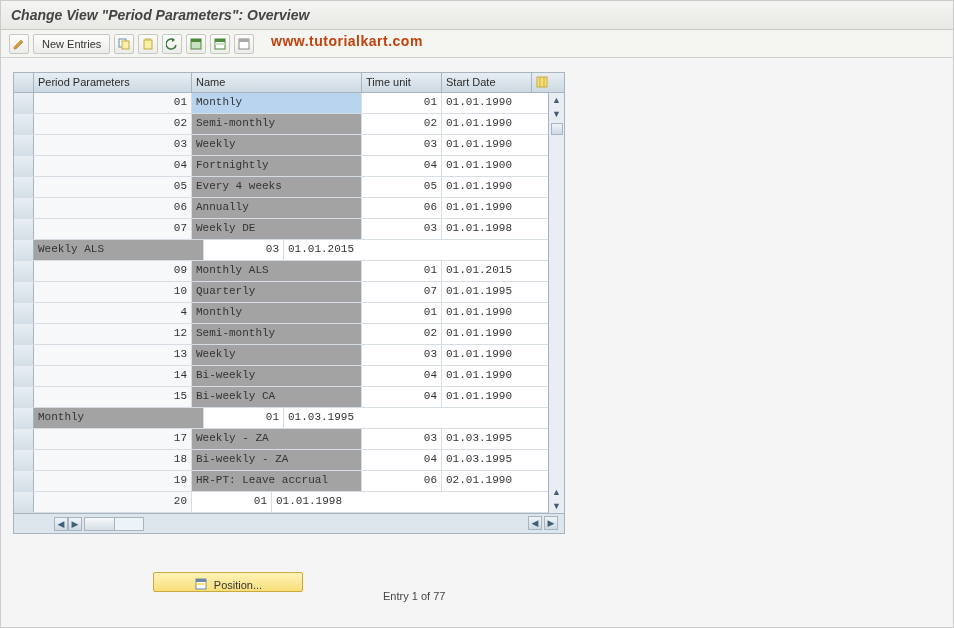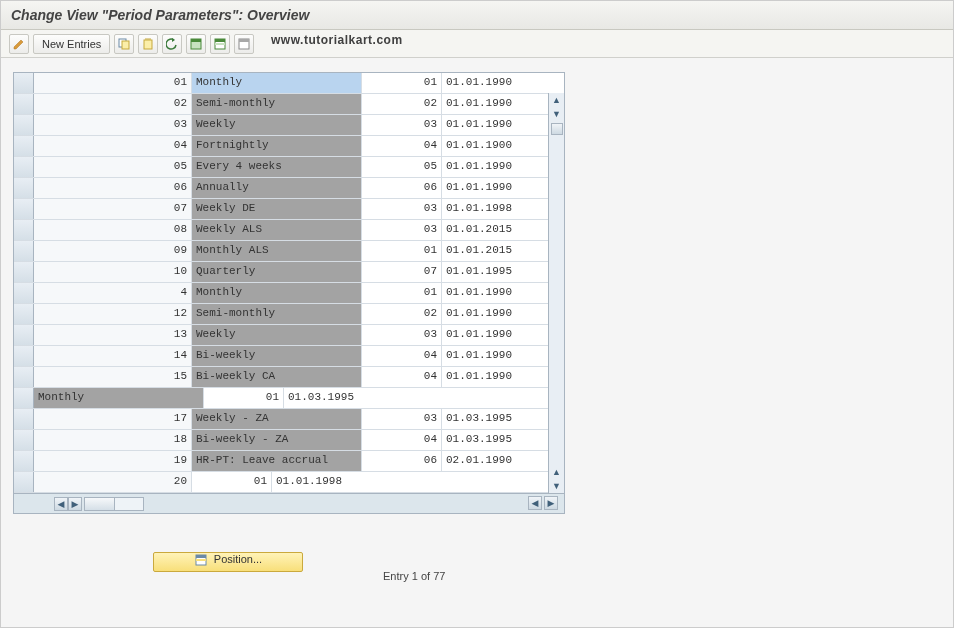--- a/index.html
+++ b/index.html
@@ -62,23 +62,23 @@
     border-radius: 2px;
     display: inline-flex;
     align-items: center;
     cursor: pointer;
     font-size: 11px;
   }
   .watermark {
     position: absolute;
     left: 270px;
     top: 3px;
-    font-size: 12px;
+    font-size: 14px;
     font-weight: bold;
-    color: #404040;
+    color: #c2410c;
     letter-spacing: 0.5px;
     pointer-events: none;
   }
   .content {
     padding: 14px 12px;
   }
   .table-shell {
     border: 1px solid #a8b4c0;
     background: #dce6ec;
     width: 552px;
@@ -192,21 +192,21 @@
     display: flex;
     align-items: center;
     gap: 80px;
     padding-left: 140px;
   }
   .position-btn {
     width: 150px; height: 20px;
     background: linear-gradient(#fff3b8,#f8df7a);
     border: 1px solid #caa93d;
     border-radius: 2px;
-    display:flex; align-items:flex-start; justify-content:center;
+    display:flex; align-items:flex-end; justify-content:center;
     gap: 6px;
     cursor:pointer;
     font-size: 11px;
     color: #333;
   }
   .position-btn .ic {
     width:14px; height:14px;
     display:inline-flex;align-items:center;justify-content:center;
     font-size:11px;
   }
@@ -271,20 +271,34 @@
           <rect x="1" y="1" width="10" height="10" fill="#fff" stroke="#8a8a8a"></rect>
           <rect x="1" y="1" width="10" height="3" fill="#a8a8a8"></rect>
         </svg>
     </span>
     <span class="watermark">www.tutorialkart.com</span>
   </div>
 
   <div class="content">
     <div class="table-shell">
 
+      <div class="grid-headers">
+        <div class="hdr-cell col-sel"></div>
+        <div class="hdr-cell col-pp">Period Parameters</div>
+        <div class="hdr-cell col-name">Name</div>
+        <div class="hdr-cell col-tu">Time unit</div>
+        <div class="hdr-cell col-date">Start Date</div>
+        <div class="hdr-cell col-cfg">
+          <svg width="12" height="12" viewBox="0 0 12 12">
+              <rect x="1" y="1" width="10" height="10" fill="#f8df7a" stroke="#caa93d"></rect>
+              <line x1="4" y1="1" x2="4" y2="11" stroke="#caa93d"></line>
+              <line x1="8" y1="1" x2="8" y2="11" stroke="#caa93d"></line>
+            </svg>
+        </div>
+      </div>
 
       <div class="grid-body" id="grid-body">
           <div class="row">
             <div class="cell col-sel"></div>
             <div class="cell col-pp">01</div>
             <div class="cell col-name sel-highlight">Monthly</div>
             <div class="cell col-tu">01</div>
             <div class="cell col-date">01.01.1990</div>
           </div>
           <div class="row">
@@ -324,21 +338,20 @@
           </div>
           <div class="row">
             <div class="cell col-sel"></div>
             <div class="cell col-pp">07</div>
             <div class="cell col-name">Weekly  DE</div>
             <div class="cell col-tu">03</div>
             <div class="cell col-date">01.01.1998</div>
           </div>
           <div class="row">
             <div class="cell col-sel"></div>
-            <div class="cell col-pp">08</div>
             <div class="cell col-name">Weekly ALS</div>
             <div class="cell col-tu">03</div>
             <div class="cell col-date">01.01.2015</div>
           </div>
           <div class="row">
             <div class="cell col-sel"></div>
             <div class="cell col-pp">09</div>
             <div class="cell col-name">Monthly ALS</div>
             <div class="cell col-tu">01</div>
             <div class="cell col-date">01.01.2015</div>

